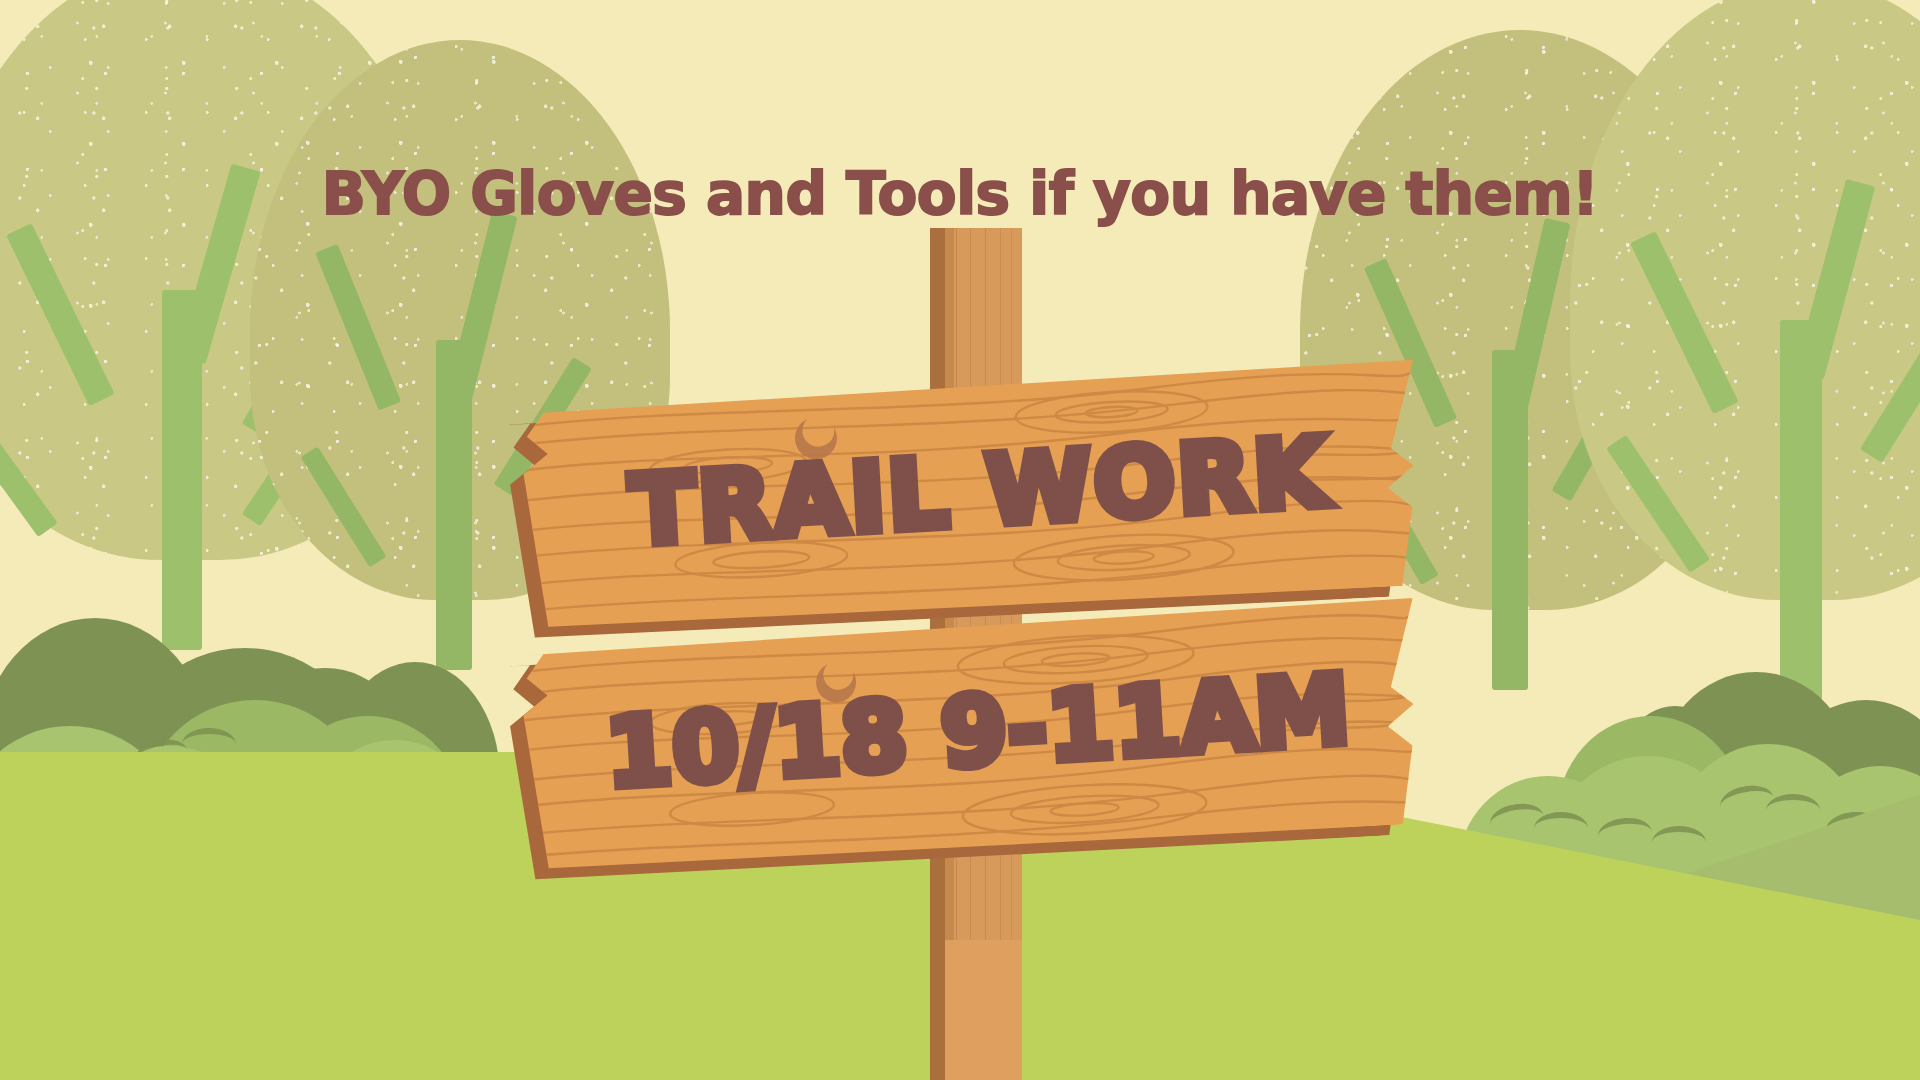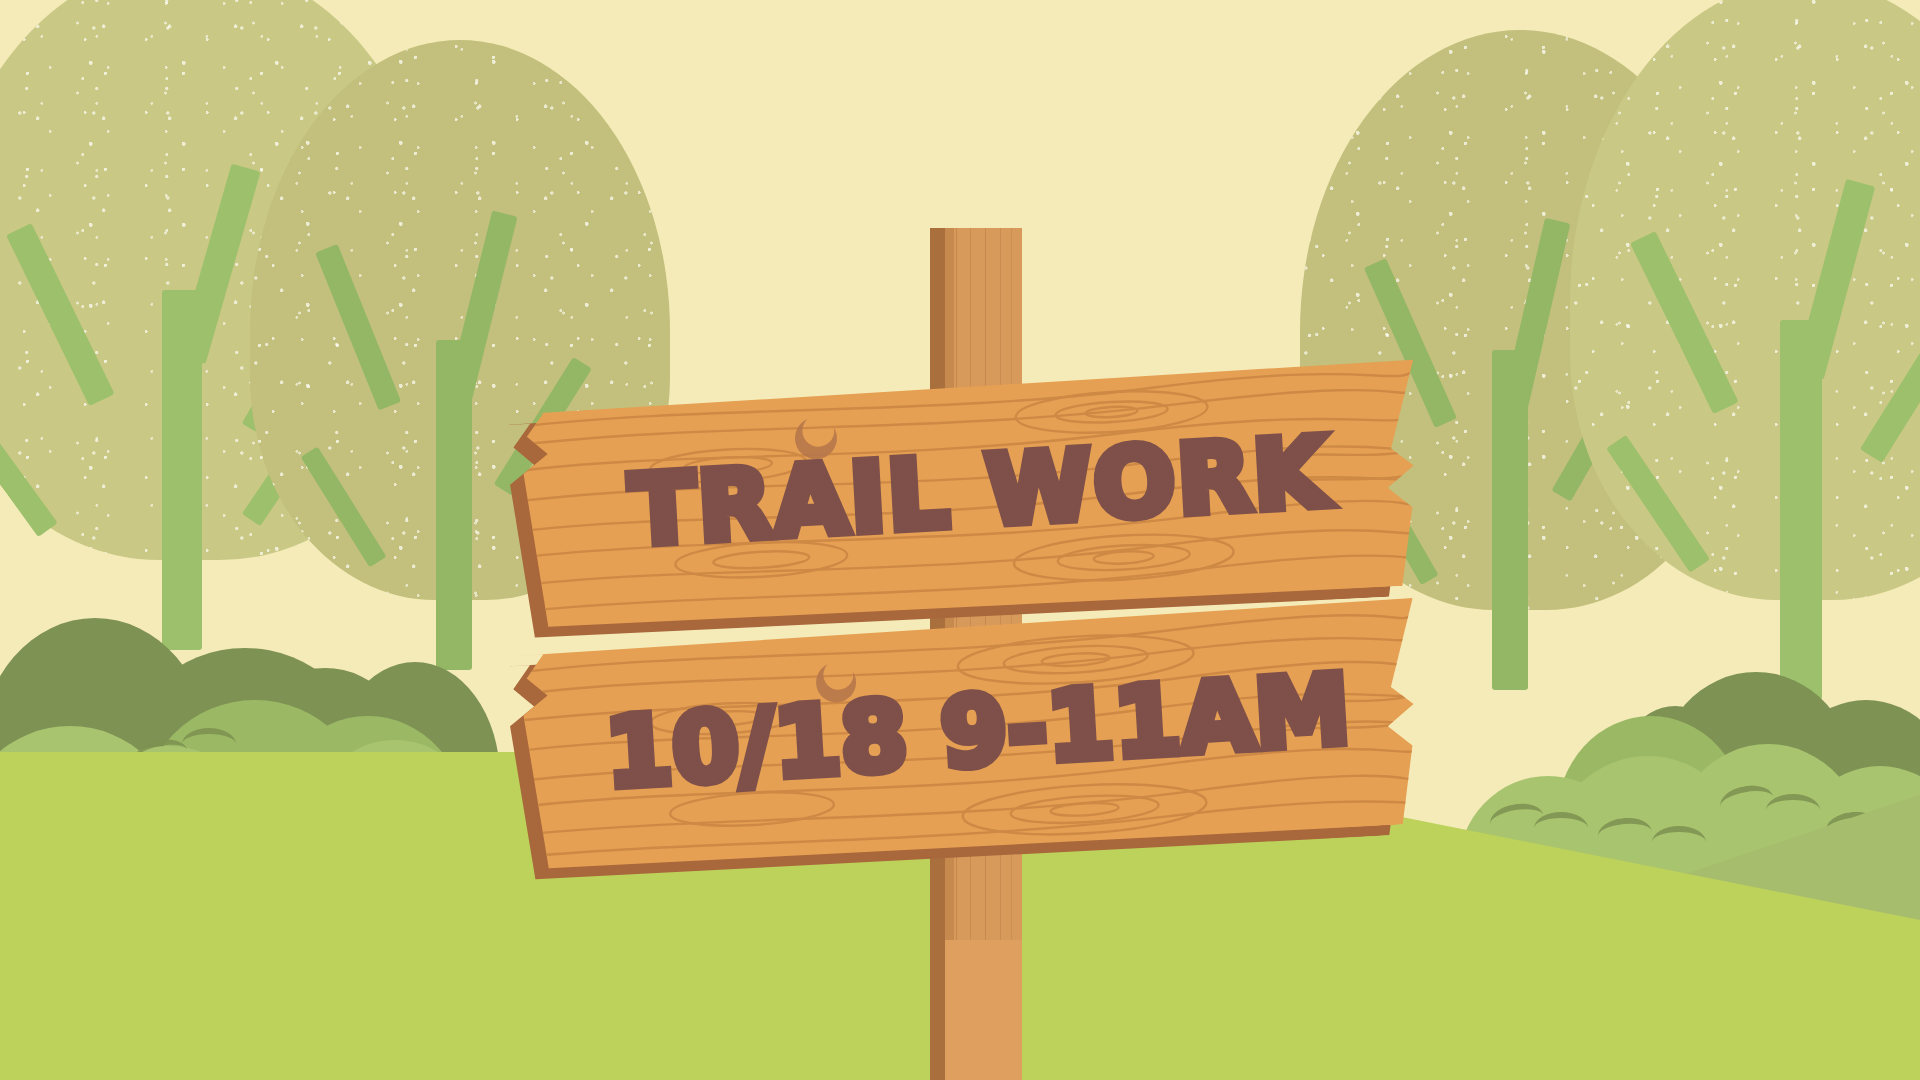--- a/index.html
+++ b/index.html
@@ -348,14 +348,15 @@
             <path d="M756 104 C 806 96, 854 112, 900 100"></path>
             <path d="M742 132 C 794 122, 852 138, 900 126"></path>
           </g>
           <path d="M312 36 a15 15 0 1 0 25 9 a20 20 0 1 1 -25 -9z" fill="#B6774A" opacity=".9"></path>
         </svg>
       </div>
       <div class="board-text" style="font-size:96px; padding-left:16px; padding-bottom:6px; letter-spacing:0px;">10/18 9-11AM</div>
     </div>
   </div>
 
+  <div class="subline">BYO Gloves and Tools if you have them!</div>
 
 </div>
 
 </body></html>

